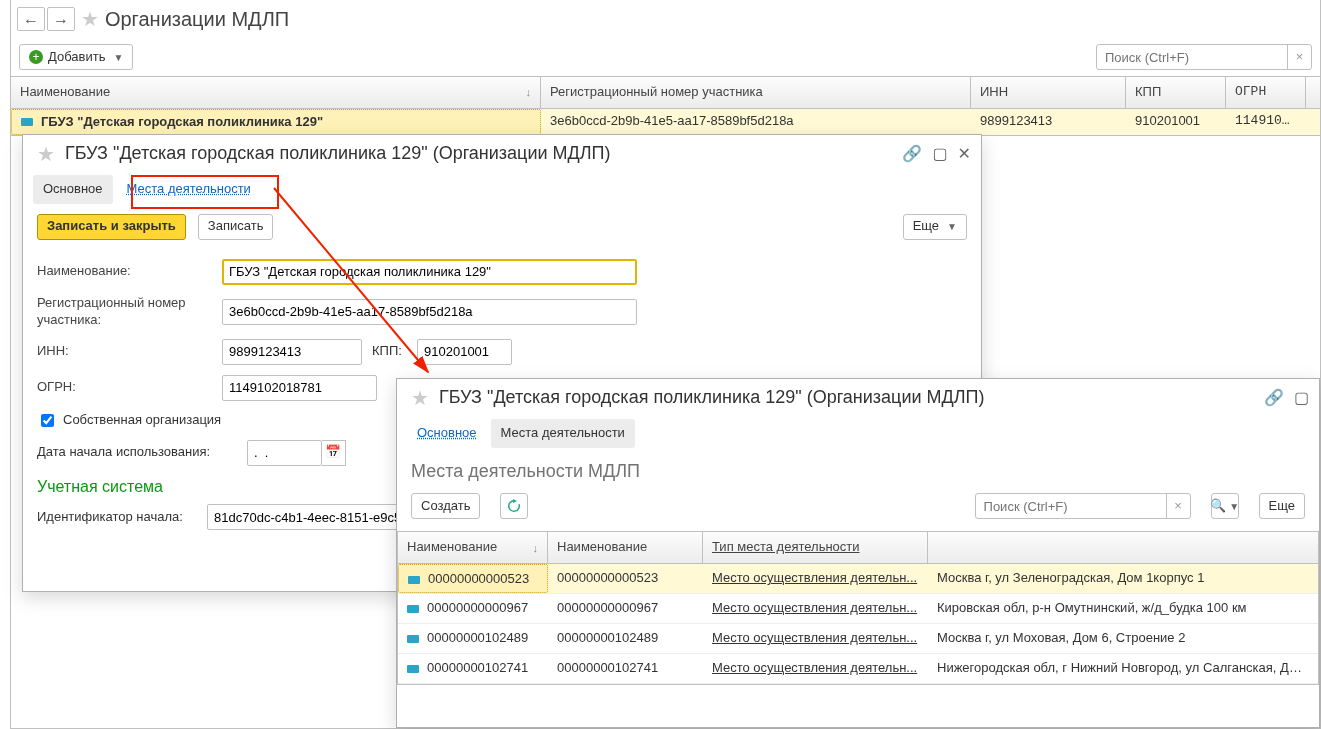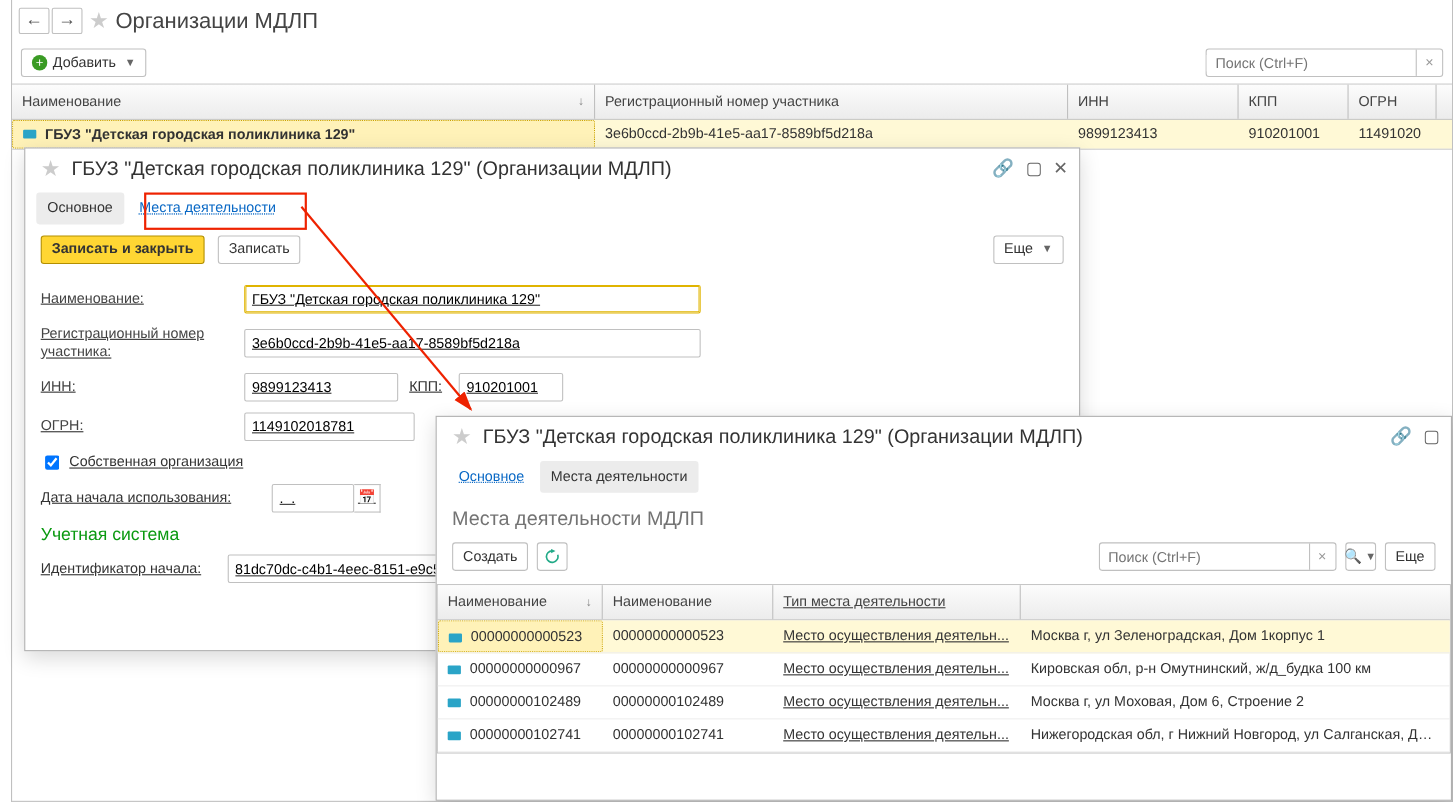--- a/index.html
+++ b/index.html
@@ -36,47 +36,47 @@
 .dlg-header { display:flex; align-items:center; gap:6px; padding:6px 10px 8px 10px; }
 .dlg-title { font-size:18px; color:#333; }
 .dlg-winctl { margin-left:auto; display:flex; gap:10px; color:#666; }
 .dlg-winctl span { cursor:pointer; font-size:16px; line-height:1; }
 .tabs { display:flex; gap:4px; padding:0 12px 10px 10px; }
 .tab { padding:6px 10px; font-size:13px; cursor:pointer; border-radius:3px; }
 .tab.active { background:#ececec; }
 .tab.link { color:var(--b1); text-decoration:underline dotted; }
 .redbox { position:absolute; border:2px solid #e20; pointer-events:none; }
 .dlgA-toolbar { display:flex; align-items:center; gap:12px; padding:0 14px 14px 14px; }
-.field-row { display:flex; align-items:center; padding:5px 14px; gap:10px;text-decoration:underline; }
+.field-row { display:flex; align-items:center; padding:5px 14px; gap:10px; }
 .lbl { width:175px; color:#444; font-size:13px; }
 .inp { border:1px solid var(--bd); padding:4px 6px; font-size:13px; height:26px; border-radius:2px; }
 .inp.yb { border:1px solid #e0b400; box-shadow:0 0 0 1px #e0b400 inset; }
 .chk { display:inline-flex; align-items:center; gap:6px; }
 .section-title { color:var(--g1); font-size:16px; padding:6px 14px 2px; }
 .input-group { display:flex; align-items:center; }
 .cal-btn { width:24px; height:26px; border:1px solid var(--bd); border-left:0; display:flex; align-items:center; justify-content:center; cursor:pointer; }
 
 
 svg.arrow { position:absolute; pointer-events:none; }
 
 
 .dlgB { top:378px; left:396px; width:924px; height:350px; }
 .dlgB .subtitle { font-size:18px; color:#737373; padding:2px 14px 10px; }
-.dlgB .tb { display:flex; align-items:center; gap:8px; padding:0 14px 12px; }
+.dlgB .tb { display:flex; align-items:center; gap:20px; padding:0 14px 12px; }
 .iconbtn { width:28px; height:26px; border:1px solid var(--bd); border-radius:3px; display:inline-flex; align-items:center; justify-content:center; cursor:pointer; }
 .dlgB .grid2 { border:1px solid var(--bd); margin:0; }
 .grid2 .hdr2 { display:flex; background:linear-gradient(#fcfcfc,#ececec); border-bottom:1px solid var(--bd); }
 .grid2 .hdr2 .c { padding:7px 9px; border-right:1px solid var(--bd); font-size:13px; color:#444; display:flex; align-items:center; }
 .grid2 .r { display:flex; height:30px; border-bottom:1px solid #eee; }
 .grid2 .r .c { padding:6px 9px; font-size:13px; overflow:hidden; white-space:nowrap; text-overflow:ellipsis; border-right:1px solid transparent; }
 .grid2 .r.sel { background:var(--hl2); }
 .grid2 .r.sel .c:first-child { background:var(--hl); border:1px dotted #c9a200; border-radius:2px; }
 .row-ico { display:inline-block; width:12px; height:8px; background:#2aa4c7; border-radius:1px; margin-right:8px; vertical-align:middle; }
 
-.col-n0 { width:530px; } .col-n1 { width:430px; } .col-n2 { width:155px; } .col-n3 { width:100px; } .col-n4 { width:80px; }
+.col-n0 { width:530px; } .col-n1 { width:430px; } .col-n2 { width:155px; } .col-n3 { width:100px; } .col-n4 { width:80px;font-family:Liberation Mono, monospace; }
 .c2-0 { width:150px; } .c2-1 { width:155px; } .c2-2 { width:225px;text-decoration:underline; } .c2-3 { flex:1; }
 </style>
 </head>
 <body>
 
 <div class="main-window">
   <div class="topbar">
     <span class="navbtn">←</span>
     <span class="navbtn">→</span>
     <span class="star">★</span>

